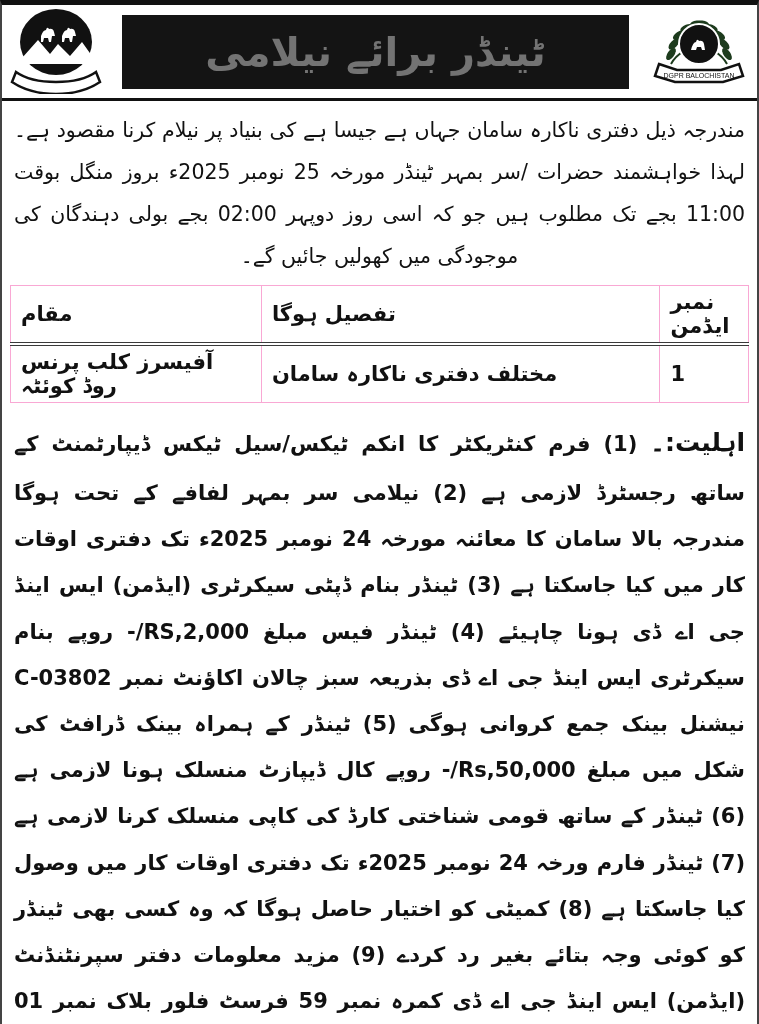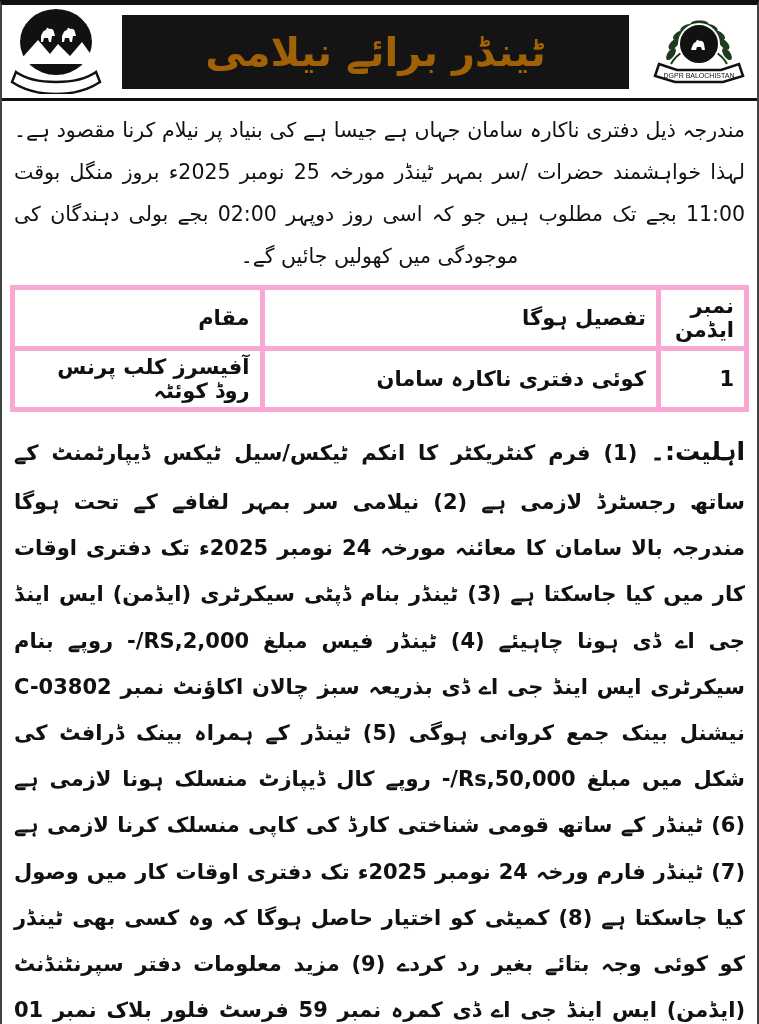--- a/index.html
+++ b/index.html
@@ -18,21 +18,21 @@
   }
   
   .header {
     display: flex; align-items: center; justify-content: space-between;
     padding: 5px 6px; height: 96px;
     border-bottom: 3px solid #111;
   }
   .logo { flex: 0 0 auto; }
   .title-banner {
     flex: 1 1 auto; margin: 0 18px; height: 74px;
-    background: #141414; color: #a16207;
+    background: #141414; color: #737373;
     display: flex; align-items: center; justify-content: center;
     font-size: 40px; font-weight: bold;
     direction: rtl;
     letter-spacing: 1px;
   }
   
   .intro {
     direction: rtl;
     padding: 8px 12px 4px 12px;
     font-size: 20.5px; font-weight: normal;
@@ -41,22 +41,22 @@
     text-align-last: center;
   }
   
   .goods-table-wrap { padding: 4px 8px 2px 8px; direction: rtl; }
   table.goods {
     width: 100%; border-collapse: collapse;
     font-size: 21px; font-weight: bold;
     direction: rtl;
   }
   table.goods th, table.goods td {
-    border: 5px solid #f9a8d4;
-    text-align: right; vertical-align: middle;
+    border: 1px solid #f9a8d4;
+    text-align: left; vertical-align: middle;
     padding: 4px 10px;
   }
   table.goods th { height: 54px; border-bottom: 4px double #3a3a3a; }
   table.goods td { height: 58px; font-weight: bold; }
   table.goods .col-serial { width: 12%; }
   table.goods .col-detail { width: 54%; }
   table.goods .col-place  { width: 34%; }
   
   .eligibility {
     direction: rtl;
@@ -124,21 +124,21 @@
       <thead>
         <tr>
           <th class="col-serial">نمبر ایڈمن</th>
           <th class="col-detail">تفصیل ہوگا</th>
           <th class="col-place">مقام</th>
         </tr>
       </thead>
       <tbody>
         <tr>
           <td>1</td>
-          <td>کوئی دفتری ناکارہ سامان</td>
+          <td>مختلف دفتری ناکارہ سامان</td>
           <td>آفیسرز کلب پرنس روڈ کوئٹہ</td>
         </tr>
       </tbody>
     </table>
   </div>
 
   <p class="eligibility"><span class="label">اہلیت:۔</span> <span>(1) فرم کنٹریکٹر کا انکم ٹیکس/سیل ٹیکس ڈیپارٹمنٹ کے ساتھ رجسٹرڈ لازمی ہے (2) نیلامی سر بمہر لفافے کے تحت ہوگا مندرجہ بالا سامان کا معائنہ مورخہ 24 نومبر 2025ء تک دفتری اوقات کار میں کیا جاسکتا ہے (3) ٹینڈر بنام ڈپٹی سیکرٹری (ایڈمن) ایس اینڈ جی اے ڈی ہونا چاہیئے (4) ٹینڈر فیس مبلغ RS,2,000/- روپے بنام سیکرٹری ایس اینڈ جی اے ڈی بذریعہ سبز چالان اکاؤنٹ نمبر C-03802 نیشنل بینک جمع کروانی ہوگی (5) ٹینڈر کے ہمراہ بینک ڈرافٹ کی شکل میں مبلغ Rs,50,000/- روپے کال ڈیپازٹ منسلک ہونا لازمی ہے (6) ٹینڈر کے ساتھ قومی شناختی کارڈ کی کاپی منسلک کرنا لازمی ہے (7) ٹینڈر فارم ورخہ 24 نومبر 2025ء تک دفتری اوقات کار میں وصول کیا جاسکتا ہے (8) کمیٹی کو اختیار حاصل ہوگا کہ وہ کسی بھی ٹینڈر کو کوئی وجہ بتائے بغیر رد کردے (9) مزید معلومات دفتر سپرنٹنڈنٹ (ایڈمن) ایس اینڈ جی اے ڈی کمرہ نمبر 59 فرسٹ فلور بلاک نمبر 01 سول سیکرٹریٹ سے دفتری اوقات کار میں فون نمبر 081-9202600 سے حاصل کی جاسکتی ہے۔</span></p>
 
 </div>
 

